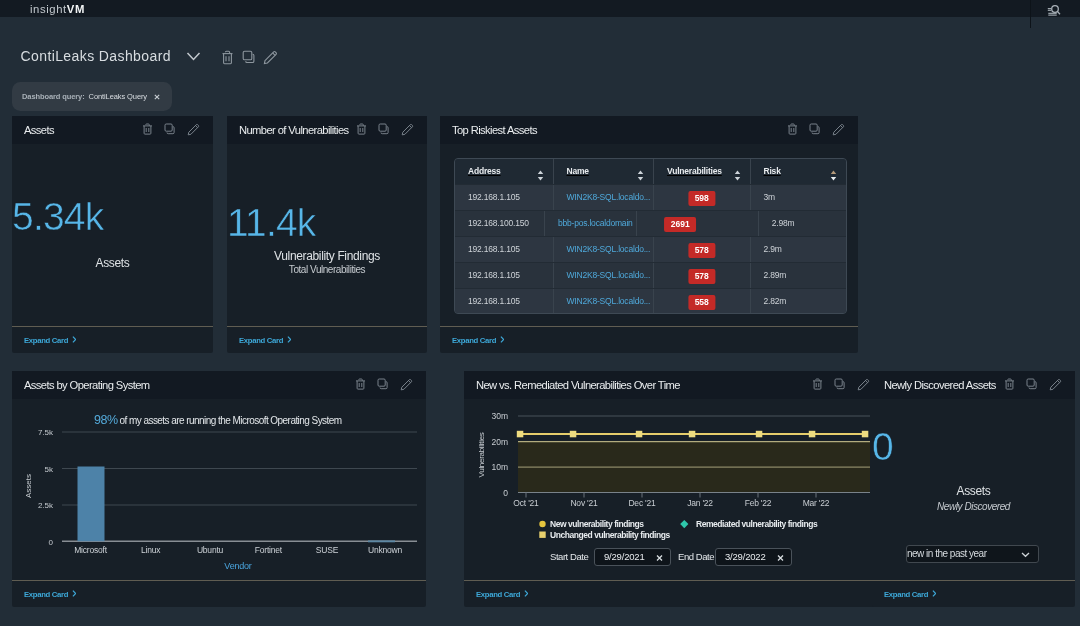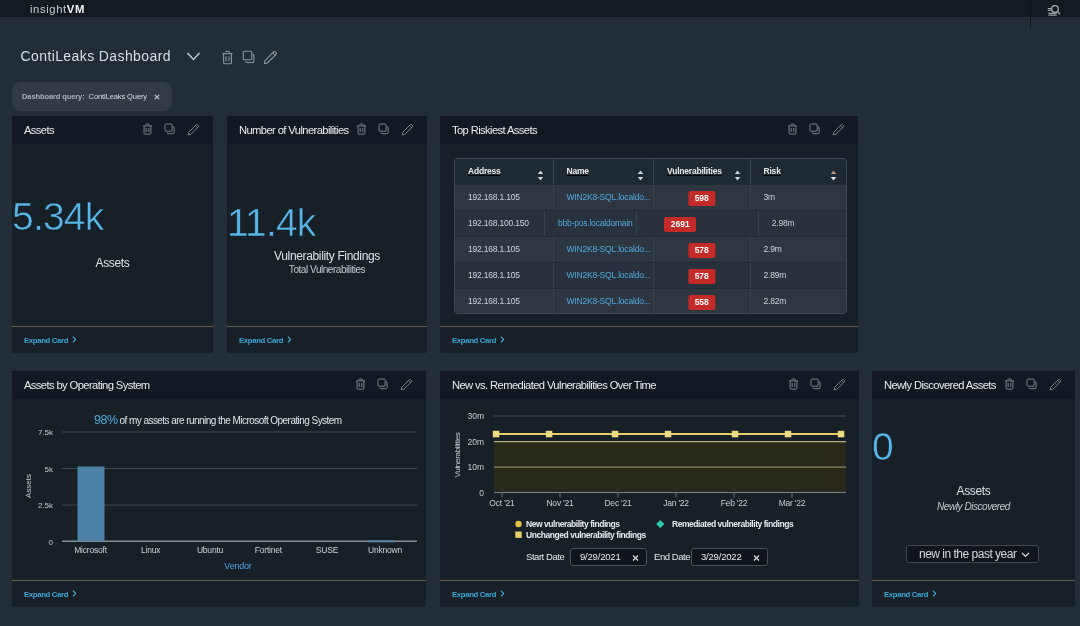--- a/index.html
+++ b/index.html
@@ -28,36 +28,36 @@
 .cfoot { position:absolute; left:0; bottom:0; right:0; height:27px; border-top:1px solid #605d52; }
 .cfoot .ex { position:absolute; left:12px; top:8.5px; font-size:7.7px; font-weight:bold; letter-spacing:-0.3px; color:#3da8d8; } .cfoot .ex svg { margin-left:3.5px; vertical-align:-0.5px; }
 .bignum { position:absolute; width:100%; text-align:left; color:#57b6e8; font-size:39px; letter-spacing:-0.8px; -webkit-text-stroke:0.55px #171f27; }
 .blab { position:absolute; width:100%; text-align:center; color:#dee2e5; font-size:12px; letter-spacing:-0.35px; }
 .blab2 { position:absolute; width:100%; text-align:center; color:#c5cacf; font-size:10px; letter-spacing:-0.45px; }
 
 #c1 { left:12px; top:116px; width:201px; height:237px; }
 #c2 { left:227px; top:116px; width:200px; height:237px; }
 #c3 { left:440px; top:116px; width:418px; height:237px; }
 #c4 { left:12px; top:371px; width:414px; height:236px; }
-#c5 { left:440px; top:371px; width:419px; height:236px;padding-left:40px; }
+#c5 { left:464px; top:371px; width:419px; height:236px;padding-left:40px; }
 #c6 { left:872px; top:371px; width:203px; height:236px; }
 
 .tbl { position:absolute; left:14px; top:42px; width:393px; height:156px; border:1px solid #3e4954; border-radius:4px; background:#2b343e; overflow:hidden; }
 .thr { display:flex; height:25px; background:#1f2933;text-decoration:underline; }
 .th { position:relative; font-size:8.5px; font-weight:bold; color:#e8ebee; line-height:25px; padding-left:13px; letter-spacing:-0.2px; }
 .tr { display:flex; height:26px; border-top:1px solid #222b34; background:#29323c; }
 .tr:nth-child(even) { background:#2d3641; }
 .td { position:relative; font-size:8.5px; color:#ced3d8; line-height:25px; padding-left:13px; border-left:1px solid #39434d; white-space:nowrap; overflow:hidden; letter-spacing:-0.2px; }
 .td:first-child { border-left:none; }
 .th + .th { border-left:1px solid #39434d; }
 .link { color:#4fa9db; }
 .badge { position:absolute; left:50%; top:5.5px; transform:translateX(-50%); background:#c42a27; color:#fff; font-size:8.5px; font-weight:bold; border-radius:2px; padding:0 6.5px; height:15px; line-height:15px; letter-spacing:0; }
 .sort { position:absolute; right:9px; top:7px; }
 
-.sel { position:absolute; left:34px; top:174px; width:133px; height:18px; background:#0f151b; border:1px solid #41484f; border-radius:3px; color:#d5dade; font-size:12px; letter-spacing:-0.5px; line-height:16px; padding-left:12px; }
+.sel { position:absolute; left:34px; top:174px; width:133px; height:18px; background:#0f151b; border:1px solid #41484f; border-radius:3px; color:#d5dade; font-size:10px; letter-spacing:-0.5px; line-height:16px; }
 .sel svg { position:absolute; right:8px; top:6px; }
 
 .dlab { position:absolute; font-size:9.5px; letter-spacing:-0.45px; color:#e3e7ea; }
 .dbox { position:absolute; height:18px; background:#0e141a; border:1px solid #4a525a; border-radius:3px; color:#e8ebee; font-size:9.5px; line-height:16px; padding-left:9px; letter-spacing:-0.2px; }
 .dx { position:absolute; right:7px; top:2px; }
 </style>
 </head>
 <body>
 <div class="topbar">
   <div class="logo">insight<b>VM</b></div>

